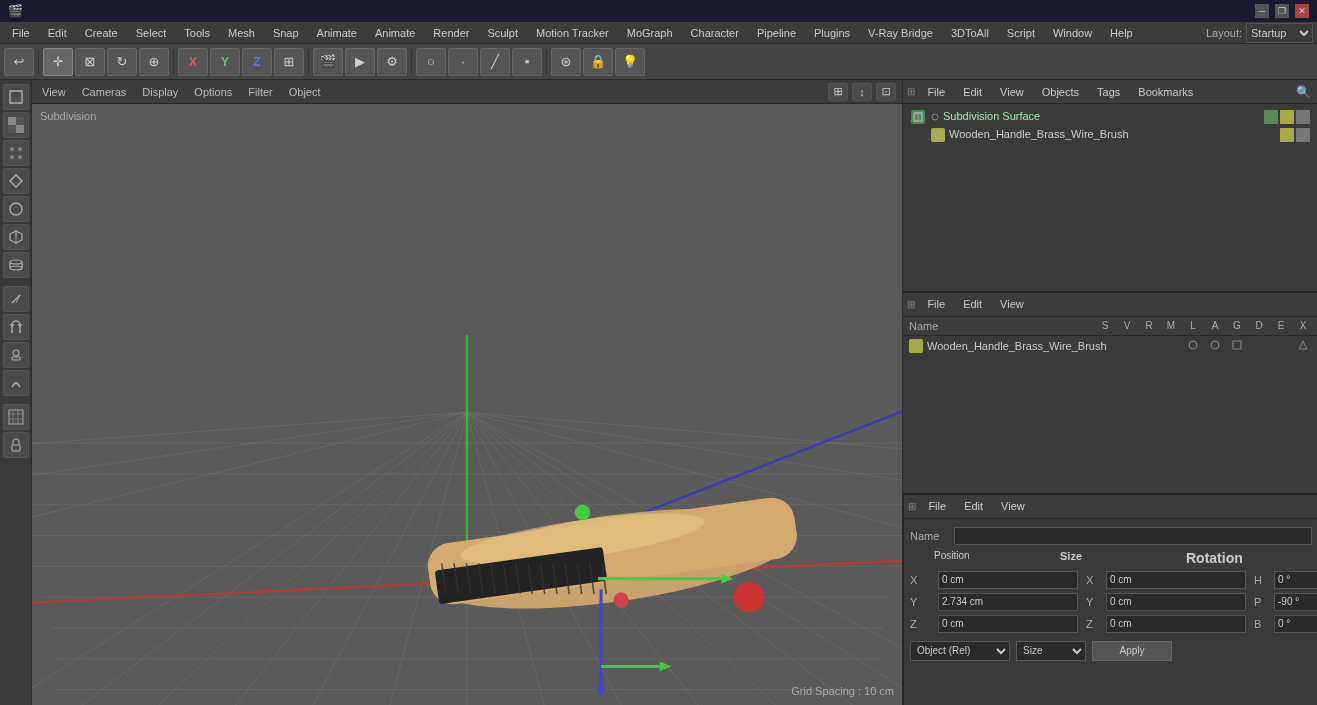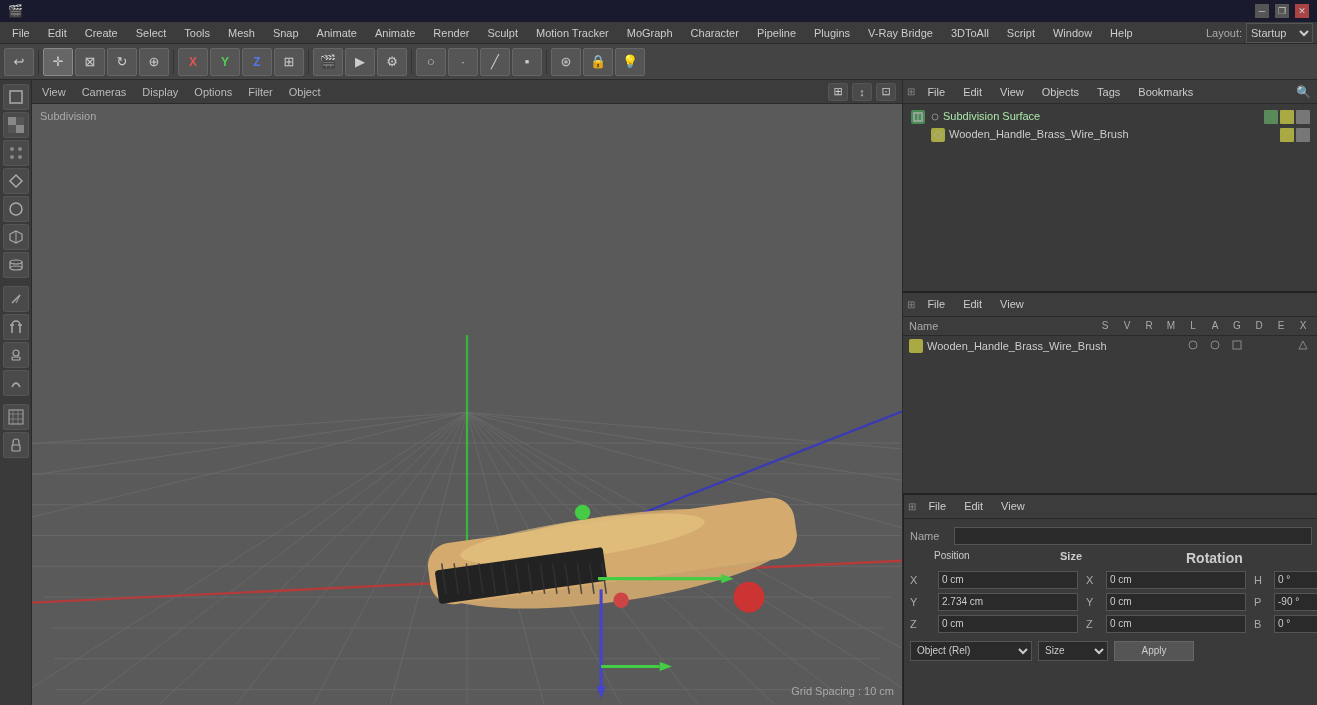--- a/index.html
+++ b/index.html
@@ -511,21 +511,21 @@
             <span style="width:20px;"></span>
             <span class="prop-label" style="width:16px;">Z</span>
             <input class="prop-input" value="0 cm" style="flex: 1 1 0%;">
             <span style="width:20px;"></span>
             <span class="prop-label" style="width:16px;">B</span>
             <input class="prop-input" value="0 °" style="flex: 1 1 0%;">
 
           </div>
 
           <div class="prop-row" style="margin-top:4px; gap:6px;">
-            <select class="prop-select" style="width:122px; flex:none;">
+            <select class="prop-select" style="width:100px; flex:none;">
               <option>Object (Rel)</option>
               <option>World</option>
               <option>Local</option>
             </select>
             <select class="prop-select" style="width:70px; flex:none;">
               <option>Size</option>
               <option>Scale</option>
             </select>
             <button class="prop-apply">Apply</button>
           </div>

